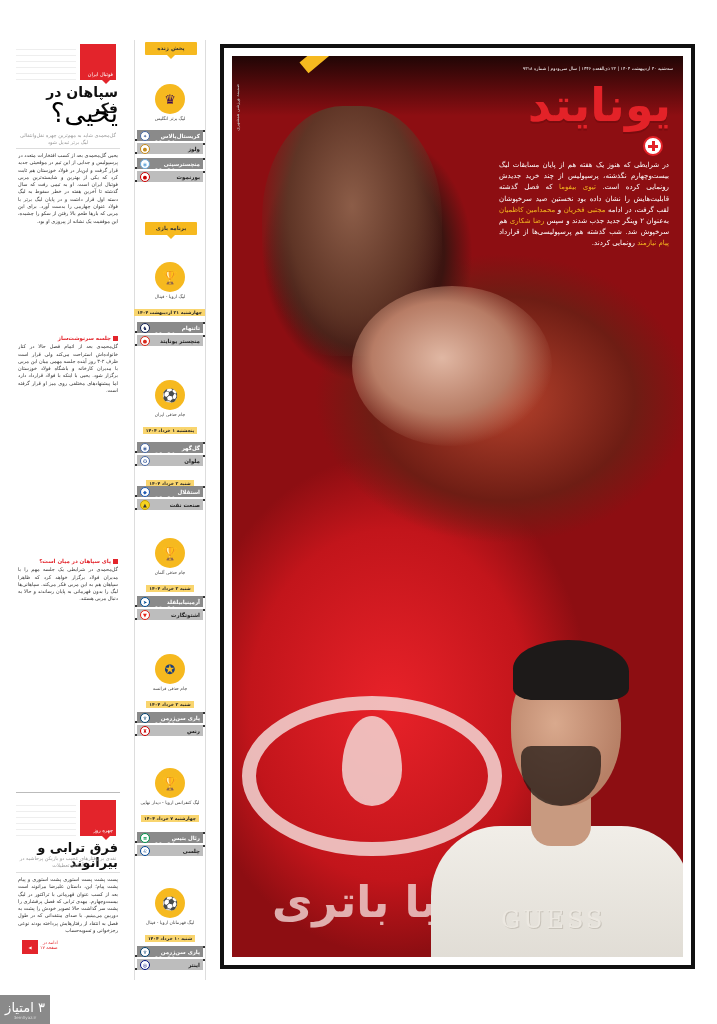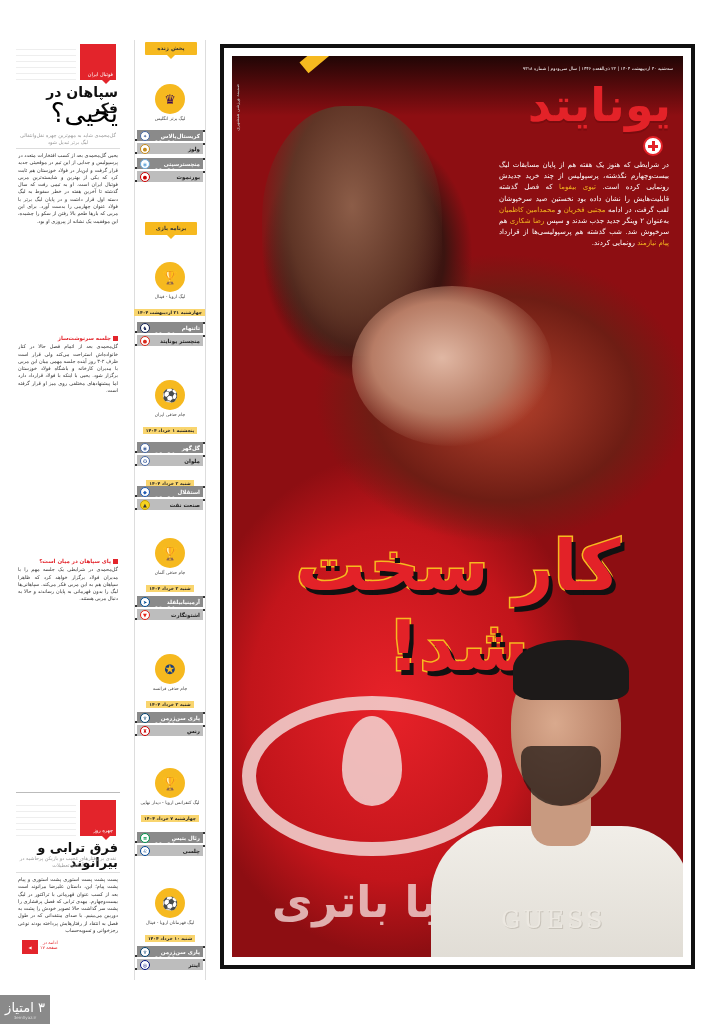--- a/index.html
+++ b/index.html
@@ -294,21 +294,20 @@
       <div class="masthead">
         <div class="mh-sub">یونایتد</div>
       </div>
       <div class="ribbon"></div>
 
       <div class="med-icon"></div>
       <div class="intro">
         <span>در شرایطی که هنوز یک هفته هم از پایان مسابقات لیگ بیست‌وچهارم نگذشته، پرسپولیس از چند خرید جدیدش رونمایی کرده است. </span><span class="hl">تیوی بیفوما</span><span> که فصل گذشته قابلیت‌هایش را نشان داده بود نخستین صید سرخپوشان لقب گرفت، در ادامه </span><span class="hl">مجتبی فخریان</span><span> و </span><span class="hl">محمدامین کاظمیان</span><span> به‌عنوان ۲ وینگر جدید جذب شدند و سپس </span><span class="hl">رضا شکاری</span><span> هم سرخپوش شد. شب گذشته هم پرسپولیسی‌ها از قرارداد </span><span class="hl">پیام نیازمند</span><span> رونمایی کردند.</span>
       </div>
 
-      <div class="headline">کار سخت شد!</div>
 
 
       <div class="portrait">
         <div class="p-shirt"></div>
         <div class="p-neck"></div>
         <div class="p-head"></div>
         <div class="p-hair"></div>
         <div class="p-beard"></div>
         <div class="p-logo">GUESS</div>
       </div>

